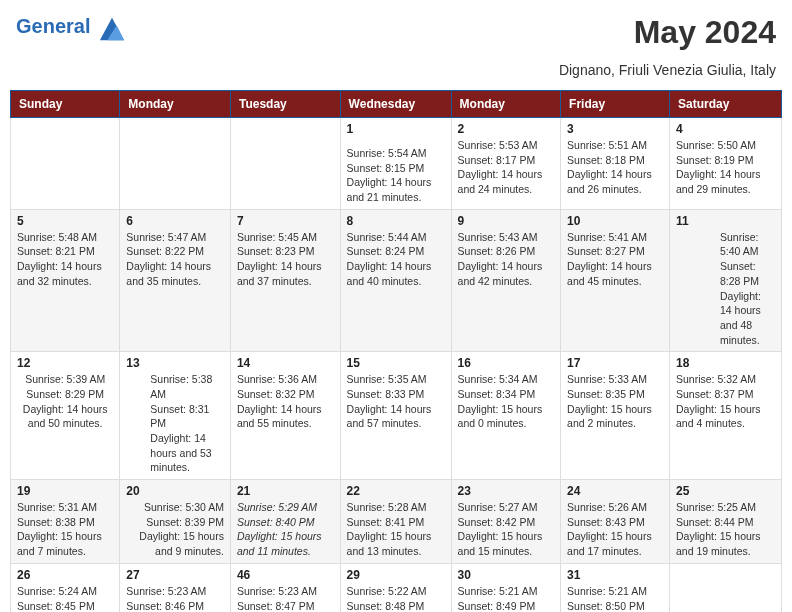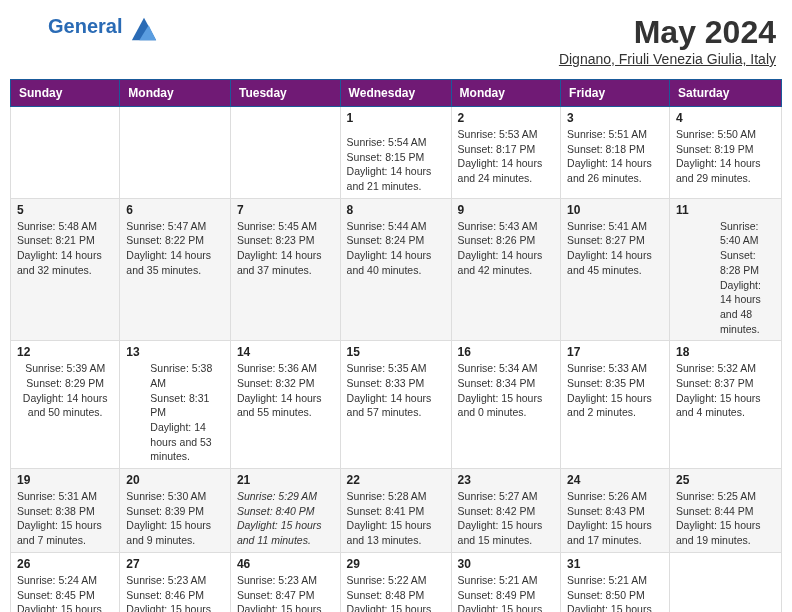--- a/index.html
+++ b/index.html
@@ -22,48 +22,46 @@
       align-items: center;
     }
     .logo-text {
       font-size: 20px;
       font-weight: bold;
       color: #333;
       line-height: 1.1;
     }
     .logo-text span {
       color: #2a6bb5;
-      margin-left: 32px;
     }
     .logo-icon {
       width: 28px;
       height: 28px;
       margin-left: 2px;
     }
     .title-block {
       text-align: right;
     }
     .month-title {
       font-size: 32px;
       font-weight: bold;
       color: #333;
     }
     .location-title {
       font-size: 14px;
       color: #333;
-      margin-top: 0;
-      text-decoration: underline;
+      margin-top: 11px;
     }
     .calendar {
       width: 100%;
       border-collapse: collapse;
       font-size: 11px;
     }
     .calendar thead th {
-      background: #701a75;
+      background: #7f1d1d;
       color: #fff;
       text-align: left;
       padding: 6px 8px;
       font-size: 12px;
       font-weight: bold;
       border: 1px solid #1a5a9a;
     }
     .calendar tbody td {
       vertical-align: top;
       border: 1px solid #ddd;
@@ -243,21 +241,21 @@
       </tr>
       <tr>
         <td>
           <div class="day-num">19</div>
           <div class="day-info" style="white-space: pre-line;">Sunrise: 5:31 AM
 Sunset: 8:38 PM
 Daylight: 15 hours and 7 minutes.</div>
         </td>
         <td>
           <div class="day-num">20</div>
-          <div class="day-info" style="white-space: pre-line;">Sunrise: 5:30 AM
+          <div class="day-info" style="white-space: pre-line; text-align: right;">Sunrise: 5:30 AM
 Sunset: 8:39 PM
 Daylight: 15 hours and 9 minutes.</div>
         </td>
         <td>
           <div class="day-num">21</div>
           <div class="day-info" style="white-space: pre-line; font-style: italic;">Sunrise: 5:29 AM
 Sunset: 8:40 PM
 Daylight: 15 hours and 11 minutes.</div>
         </td>
         <td>

